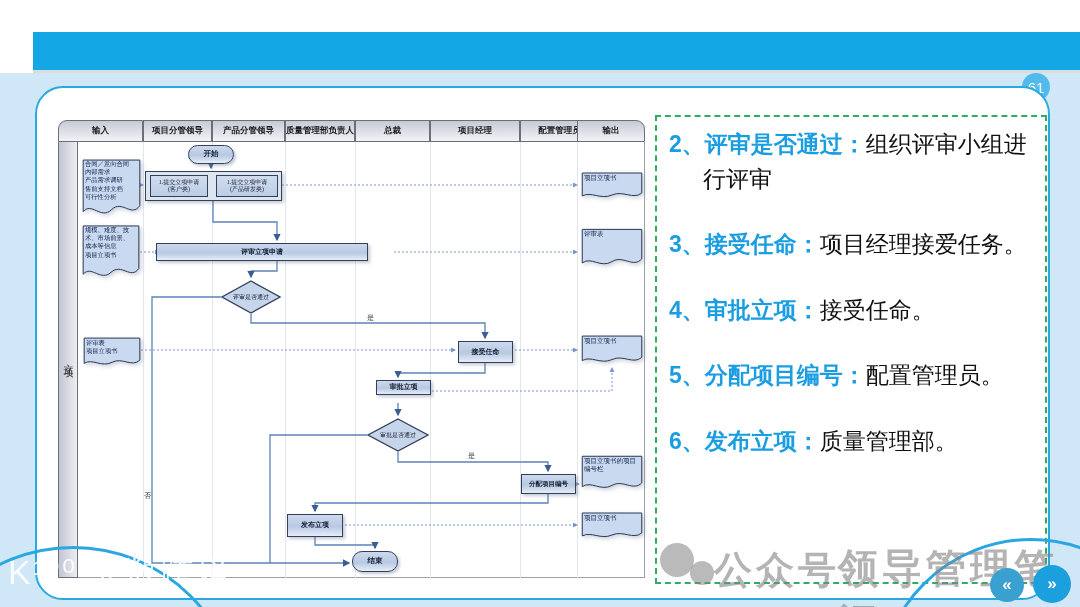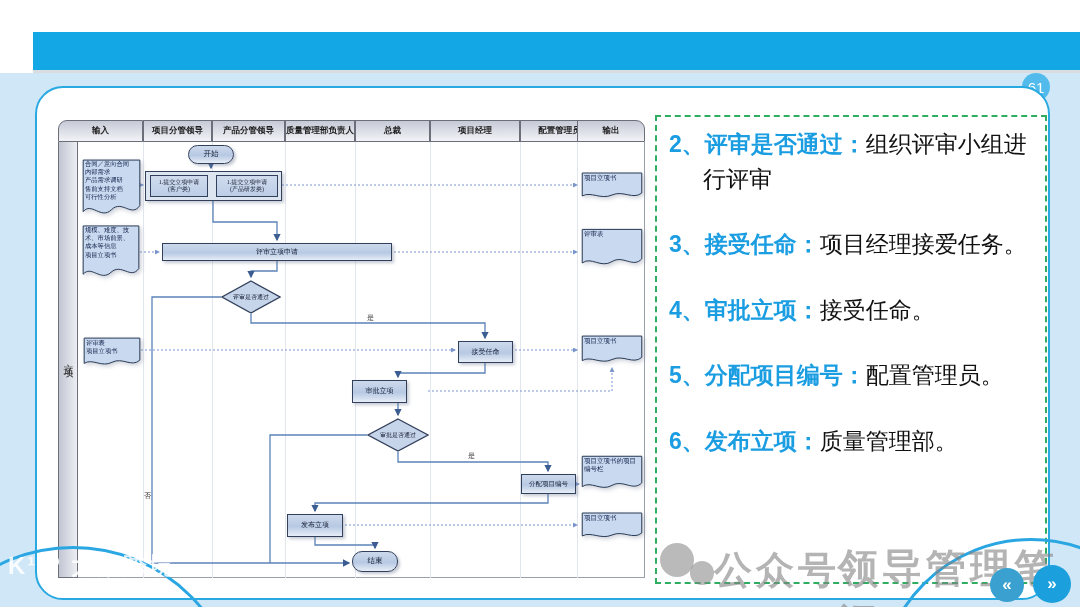--- a/index.html
+++ b/index.html
@@ -24,21 +24,21 @@
   .hc7{border-top-right-radius:9px;}
   .phaseband{position:absolute;left:0;top:22px;width:20px;height:436px;background:linear-gradient(90deg,#c2c6d2,#eceef3);
              border:1px solid #6a6f7a;border-top:none;box-sizing:border-box;display:flex;align-items:center;justify-content:center;}
   .phaseband span{writing-mode:vertical-rl;font-size:10px;letter-spacing:4px;color:#222;}
   .fc-area{position:absolute;left:20px;top:22px;width:567px;height:436px;background:#fff;
            border:1px solid #9aa0aa;border-left:none;border-top:none;box-sizing:border-box;}
   .lane{position:absolute;top:22px;width:1px;height:436px;background:#e2e6ef;}
   .fnode{position:absolute;background:linear-gradient(180deg,#cdd9ec,#b7c9e3 55%,#e6edf7);
          border:1px solid #33405c;box-sizing:border-box;box-shadow:2px 2px 3px rgba(110,120,145,.4);
          display:flex;align-items:center;justify-content:center;text-align:left;
-         font-size:7px;color:#141c30;line-height:1.15;}
+         font-size:7px;color:#141c30;line-height:1.15;font-weight:bold;}
   .oval{border-radius:10px;font-size:7.5px;}
   .groupbox{background:#dde5f1;}
   .inbox{position:absolute;background:linear-gradient(180deg,#d0dcee,#bccde6);border:1px solid #33405c;box-sizing:border-box;
          display:flex;flex-direction:column;align-items:center;justify-content:center;font-size:6px;color:#141c30;line-height:1.2;}
   .dia{position:absolute;}
   .dia svg{position:absolute;left:0;top:0;width:100%;height:100%;}
   .dia .dlabel{position:absolute;inset:0;display:flex;align-items:center;justify-content:center;font-size:6px;color:#141c30;}
   .doc{position:absolute;filter:drop-shadow(2px 2px 2px rgba(110,120,145,.35));}
   .doc svg{position:absolute;left:0;top:0;width:100%;height:100%;}
   .doc .dt{position:relative;padding:2px 3px 0 3px;font-size:6.3px;line-height:1.3;color:#10204a;}
@@ -50,21 +50,21 @@
   .notes p{margin:0 0 30px 0;font-size:23px;line-height:1.5;color:#111;
            font-family:"Liberation Serif","DejaVu Serif",serif;padding-left:34px;text-indent:-34px;}
   .notes .nt{color:#1b9de2;font-weight:bold;font-family:"Liberation Sans",sans-serif;}
   
   .wm{position:absolute;pointer-events:none;}
   .arc{position:absolute;border:3px solid #2aa7e2;border-radius:50%;pointer-events:none;}
   .wmgray{color:rgba(130,130,130,.6);font-size:38px;letter-spacing:4px;font-weight:bold;}
   .navbtn{position:absolute;border-radius:50%;color:#fff;display:flex;align-items:center;justify-content:center;
           font-size:17px;font-weight:bold;}
   .wxc{position:absolute;border-radius:50%;background:rgba(130,130,130,.55);}
-  .logo{position:absolute;left:8px;top:550px;color:rgba(255,255,255,.85);font-size:24px;font-weight:bold;
+  .logo{position:absolute;left:8px;top:550px;color:rgba(255,255,255,.85);font-size:34px;font-weight:normal;
         letter-spacing:2px;pointer-events:none;}
 </style>
 </head>
 <body>
 
 <div class="slide">
   <div class="bg"></div>
 
   <div class="titlebar">
     <div class="pagenum">61</div>
@@ -140,31 +140,31 @@
     <div class="fnode groupbox" style="left:87px;top:51px;width:137px;height:30px"></div>
     <div class="inbox" style="left:92px;top:55px;width:58px;height:22px">
       <span>1.提交立项申请</span>
       <span>(客户类)</span>
     </div>
     <div class="inbox" style="left:158px;top:55px;width:62px;height:22px">
       <span>1.提交立项申请</span>
       <span>(产品研发类)</span>
     </div>
 
-    <div class="fnode" style="left:104px;top:123px;width:230px;height:18px">评审立项申请</div>
+    <div class="fnode" style="left:98px;top:123px;width:212px;height:18px">评审立项申请</div>
 
     <div class="dia" style="left:163px;top:160px;width:60px;height:34px">
       <svg viewBox="0 0 60 34">
           <polygon points="30,1 59,17 30,33 1,17" fill="#c7d5ea" stroke="#33405c" stroke-width="1.3"></polygon>
         </svg>
       <div class="dlabel">评审是否通过</div>
     </div>
 
     <div class="fnode" style="left:400px;top:221px;width:55px;height:22px">接受任命</div>
-    <div class="fnode" style="left:294px;top:260px;width:55px;height:23px">审批立项</div>
+    <div class="fnode" style="left:318px;top:260px;width:55px;height:15px">审批立项</div>
 
     <div class="dia" style="left:309px;top:298px;width:62px;height:34px">
       <svg viewBox="0 0 62 34">
           <polygon points="31,1 61,17 31,33 1,17" fill="#c7d5ea" stroke="#33405c" stroke-width="1.3"></polygon>
         </svg>
       <div class="dlabel">审批是否通过</div>
     </div>
 
     <div class="fnode" style="left:463px;top:354px;width:55px;height:20px;font-size:6.5px">分配项目编号</div>
     <div class="fnode" style="left:229px;top:394px;width:56px;height:23px">发布立项</div>

